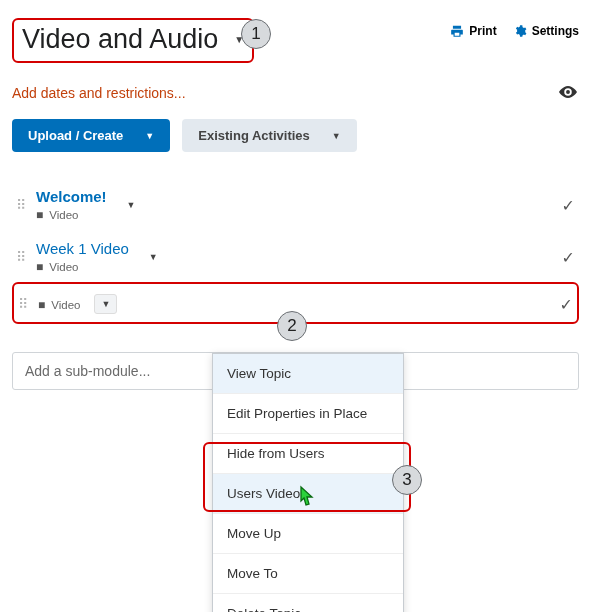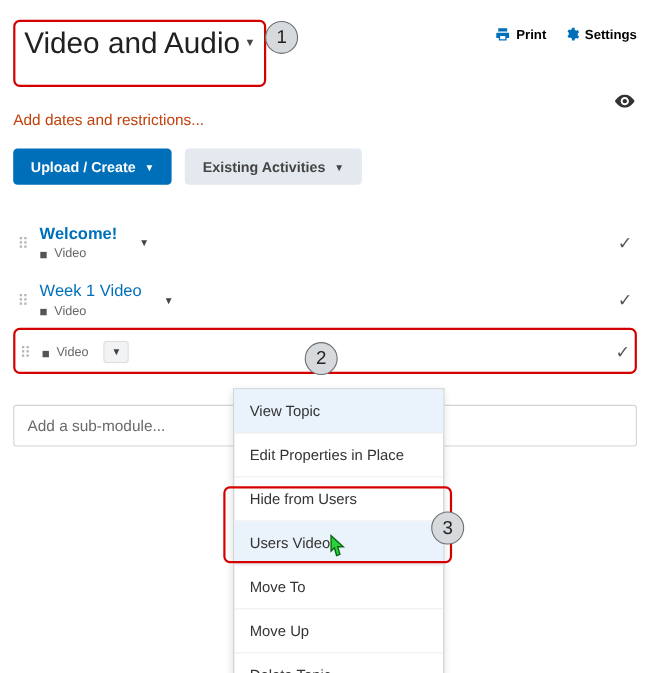--- a/index.html
+++ b/index.html
@@ -9,24 +9,24 @@
     width: 591px;
     height: 612px;
     position: relative;
     padding: 18px 12px;
     color: #202122;
   }
   .top-row { display: flex; align-items: flex-start; }
   .title-wrap {
     border: 2px solid #d40000;
     border-radius: 6px;
-    padding: 2px 8px 20px 4px;
+    padding: 2px 8px 4px 4px;
     display: inline-flex;
     align-items: center;
-    gap: 0;
+    gap: 12px;
   }
   .module-title {
     font-size: 27px;
     font-weight: 400;
     color: #202122;
     padding: 2px 4px;
   }
   .title-caret { font-size: 10px; color: #444; }
   .top-right {
     margin-left: auto;
@@ -68,21 +68,21 @@
   }
   .btn {
     font-size: 13px;
     font-weight: 600;
     padding: 9px 16px;
     border-radius: 4px;
     border: none;
     cursor: pointer;
     display: inline-flex;
     align-items: center;
-    gap: 8px;
+    gap: 22px;
   }
   .btn-primary { background: #006fba; color: #fff; }
   .btn-secondary { background: #e3e9ef; color: #444; }
   .btn .caret { font-size: 9px; }
   .content-item {
     display: flex;
     align-items: center;
     padding: 10px 4px 8px 4px;
     position: relative;
   }
@@ -287,22 +287,22 @@
   <span class="check">✓</span>
 </div>
 
 <div class="add-sub">Add a sub-module...</div>
 
 <div class="dropdown">
   <div class="dropdown-item hover">View Topic</div>
   <div class="dropdown-item">Edit Properties in Place</div>
   <div class="dropdown-item">Hide from Users</div>
   <div class="dropdown-item hover">Users Video</div>
+  <div class="dropdown-item">Move Up</div>
   <div class="dropdown-item">Move To</div>
-  <div class="dropdown-item">Move Up</div>
   <div class="dropdown-item">Delete Topic</div>
 </div>
 
 <div class="red-box-menu"></div>
 
 <div class="callout c1">1</div>
 <div class="callout c2">2</div>
 <div class="callout c3">3</div>
 
 <svg class="cursor-pointer" width="22" height="26" viewBox="0 0 22 26">

